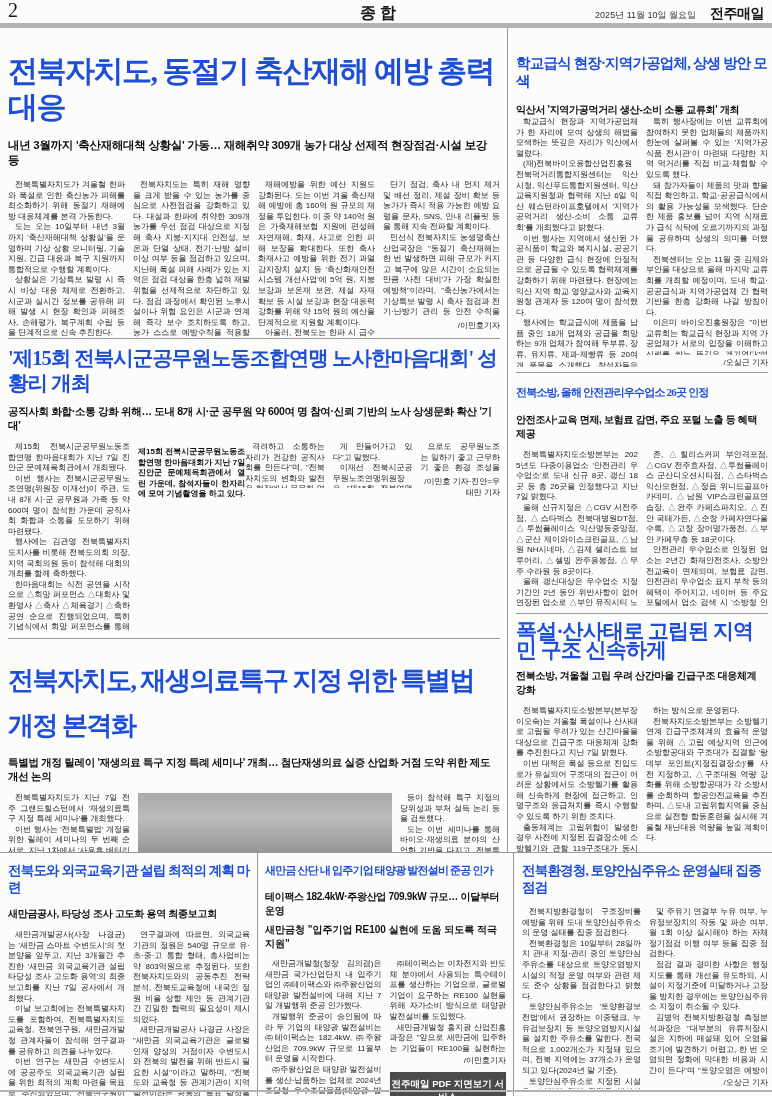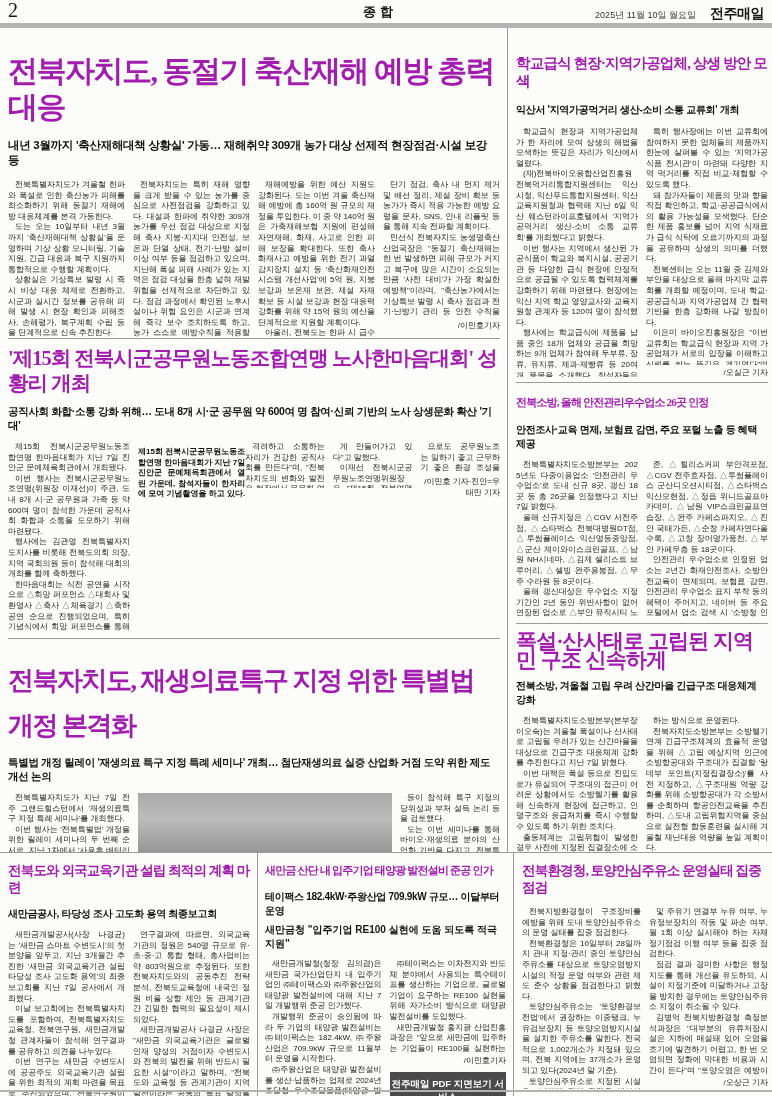--- a/index.html
+++ b/index.html
@@ -1,30 +1,30 @@
 <!DOCTYPE html>
 <html><head>
 <meta charset="utf-8">
 <style>
   html,body{margin:0;padding:0;background:#e8e8e4;}
   .page{position:relative;width:772px;height:1096px;margin:0 auto;background:#fcfcfa;
         font-family:"Liberation Sans",sans-serif;color:#151515;overflow:hidden;box-sizing:border-box;}
   
   .header{position:relative;height:21px;padding:2px 8px 0 8px;border-bottom:5px solid #b3b3b3;box-sizing:content-box;}
   .page-num{position:absolute;left:8px;top:0;font-family:"Liberation Serif",serif;font-size:20px;line-height:21px;}
-  .section-name{position:absolute;left:0;right:12px;top:3px;text-align:center;font-weight:bold;font-size:13px;letter-spacing:4px;}
+  .section-name{position:absolute;left:0;right:12px;top:3px;text-align:center;font-weight:bold;font-size:16px;letter-spacing:4px;}
   .header-right{position:absolute;right:8px;top:5px;display:flex;align-items:baseline;gap:14px;}
   .pub-date{font-size:9px;color:#333;}
   .masthead{font-weight:bold;font-size:14px;letter-spacing:-0.5px;}
   
   .top-area{display:flex;height:824px;}
   .left-region{width:508px;box-sizing:border-box;padding:0 7px 0 8px;border-right:1px solid #9a9a9a;overflow:hidden;}
   .right-region{flex:1;box-sizing:border-box;padding:0 4px 0 8px;overflow:hidden;}
   
-  .hl{font-family:"Liberation Serif",serif;font-weight:bold;color:#a21caf;margin:0;}
+  .hl{font-family:"Liberation Serif",serif;font-weight:bold;color:#1d4ed8;margin:0;}
   .sub{font-weight:bold;color:#111;margin:0;letter-spacing:-0.3px;}
   .bodytext{font-size:8px;line-height:10.6px;text-align:justify;word-break:break-all;color:#222;overflow:hidden;}
   .bodytext p{margin:0;text-indent:7px;}
   .cols{display:flex;gap:8px;}
   .cols>div{flex:1;min-width:0;}
   .byline{text-align:right;font-size:8px;margin-top:2px;color:#222;}
   .rule{border:none;border-top:1px solid #9a9a9a;margin:0;}
   .caption{font-size:8px;line-height:10.5px;font-weight:bold;color:#111;text-align:justify;word-break:break-all;}
   .photo{position:relative;overflow:hidden;}
   
@@ -55,21 +55,21 @@
   .art-medical .content{display:flex;gap:8px;margin-top:9px;height:212px;}
   .art-medical .first-col{width:122px;flex:none;}
   .art-medical .media{width:254px;flex:none;display:flex;flex-direction:column;}
   .photo-medical{height:140px;background:
       radial-gradient(ellipse 60% 45% at 50% 78%,#d8d8d8 0%,rgba(0,0,0,0) 60%),
       linear-gradient(180deg,#a9a9a9 0%,#bcbcbc 18%,#9a9a9a 40%,#5d5d5d 70%,#353535 100%);}
   .art-medical .last-col{flex:1;min-width:0;}
   
   .art-school .hl{margin-top:26px;font-size:14.5px;line-height:18px;letter-spacing:-0.8px;}
   .art-school .sub{margin-top:13px;font-size:10px;}
-  .art-school .cols{margin-top:10px;height:250px;}
+  .art-school .cols{height:250px;}
   .art-school{padding-bottom:5px;border-bottom:1px solid #9a9a9a;}
   .art-fire .hl{margin-top:8px;font-size:11px;line-height:23px;letter-spacing:-0.8px;}
   .art-fire .sub{margin-top:9px;font-size:10px;}
   .art-fire .cols{margin-top:9px;height:158px;}
   .art-fire{padding-bottom:5px;border-bottom:1px solid #9a9a9a;}
   .art-rescue .hl{margin-top:8px;font-size:21px;line-height:19px;letter-spacing:-0.8px;}
   .art-rescue .sub{margin-top:9px;font-size:10px;}
   .art-rescue .cols{margin-top:9px;height:184px;}
   
   .bottom-section{display:flex;height:246px;border-top:1px solid #9a9a9a;box-sizing:border-box;}

